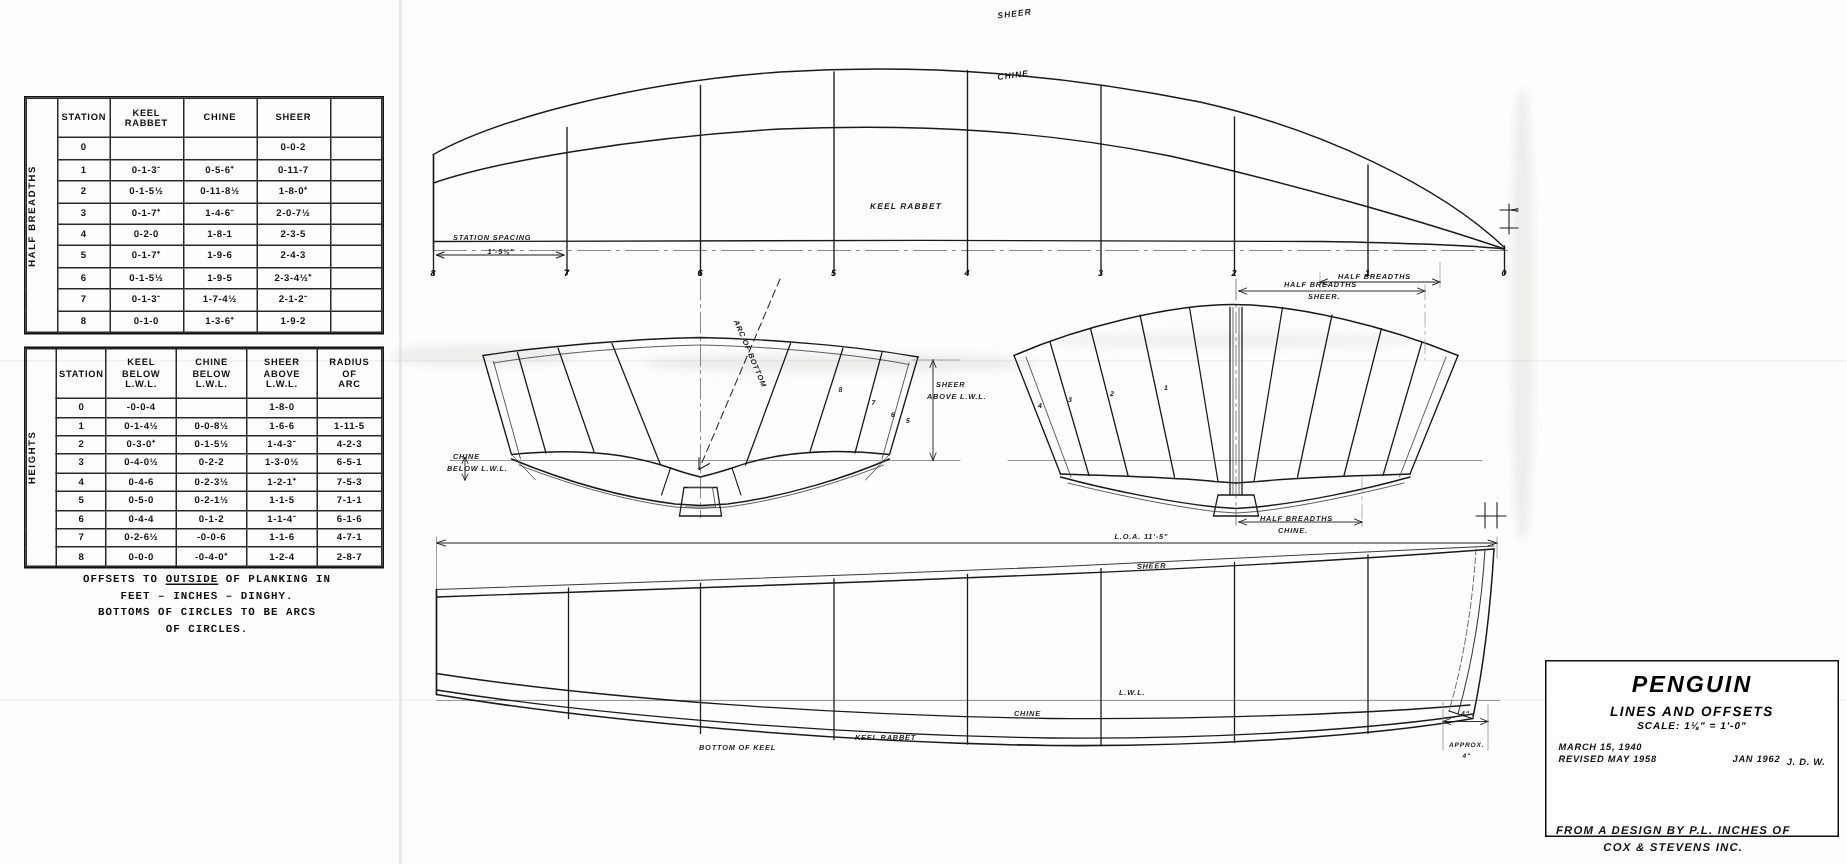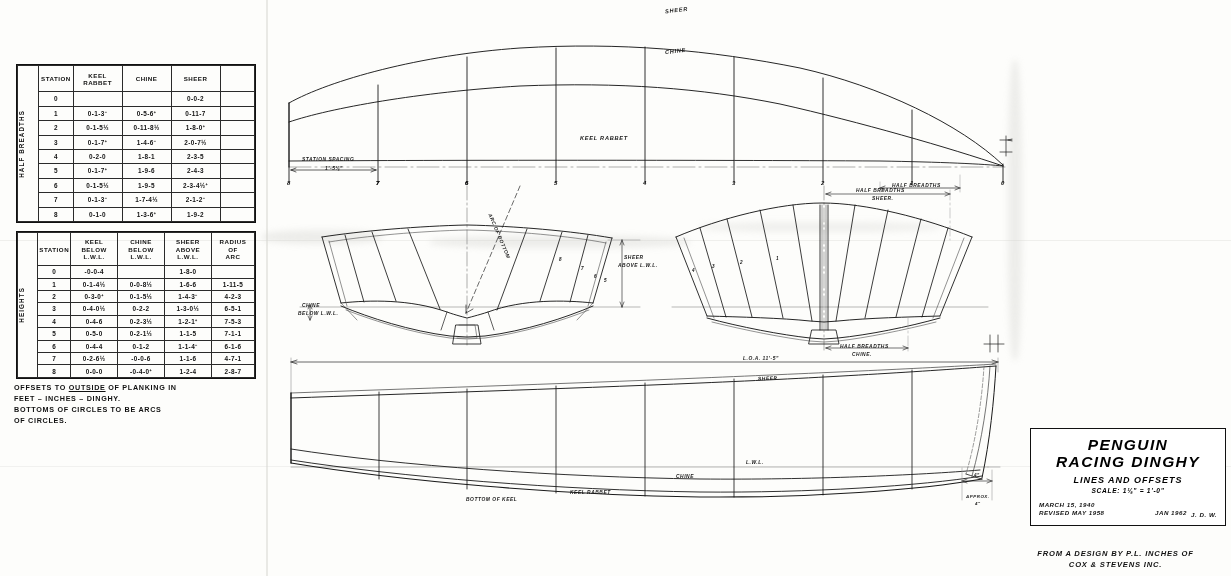--- a/index.html
+++ b/index.html
@@ -64,26 +64,27 @@
     font-weight: bold;
   }
   .sta-col { width: 13%; }
   .vcol { width: 18.5%; }
   .lastcol { width: 13%; }
   .blankcell { border-right: 0.8px solid #2a2a2a; }
 
   
   .notes {
     position: absolute;
-    text-align: left;
+    text-align: center;
     font-size: 7.2px;
     line-height: 1.55;
     letter-spacing: .7px;
     color: #111;
     font-weight: bold;
+    font-family: Liberation Mono, monospace;
   }
   .notes .u { text-decoration: underline; }
 
   
   .titleblock {
     position: absolute;
     border: 1.6px solid #111;
     background: #fff;
     padding: 7px 6px 5px 6px;
     text-align: center;
@@ -332,23 +333,22 @@
       </table>
   </div>
 
   <div class="notes" style="left:14px;top:382px;width:248px;">
     <div><span>OFFSETS TO </span><span class="u">OUTSIDE</span><span> OF PLANKING IN</span></div>
     <div>FEET – INCHES – DINGHY.</div>
     <div>BOTTOMS OF CIRCLES TO BE ARCS</div>
     <div>OF CIRCLES.</div>
   </div>
 
-  <div class="titleblock" style="left:1030px;top:428px;width:196px;height:98px;">
+  <div class="titleblock" style="left:1030px;top:440px;width:196px;height:118px;">
     <div class="tb-name">PENGUIN</div>
-    <div class="tb-name">RACING DINGHY</div>
     <div class="tb-sub">LINES AND OFFSETS</div>
     <div class="tb-scale">SCALE: 1⅛" = 1'-0"</div>
     <div class="tb-dates">
       <span class="d1">MARCH 15, 1940</span>
       <span class="d2">REVISED MAY 1958</span>
       <span class="d3">JAN 1962</span>
       <span class="d4">J. D. W.</span>
     </div>
   </div>
   <div class="credit" style="left:1000px;top:548px;width:231px;">

